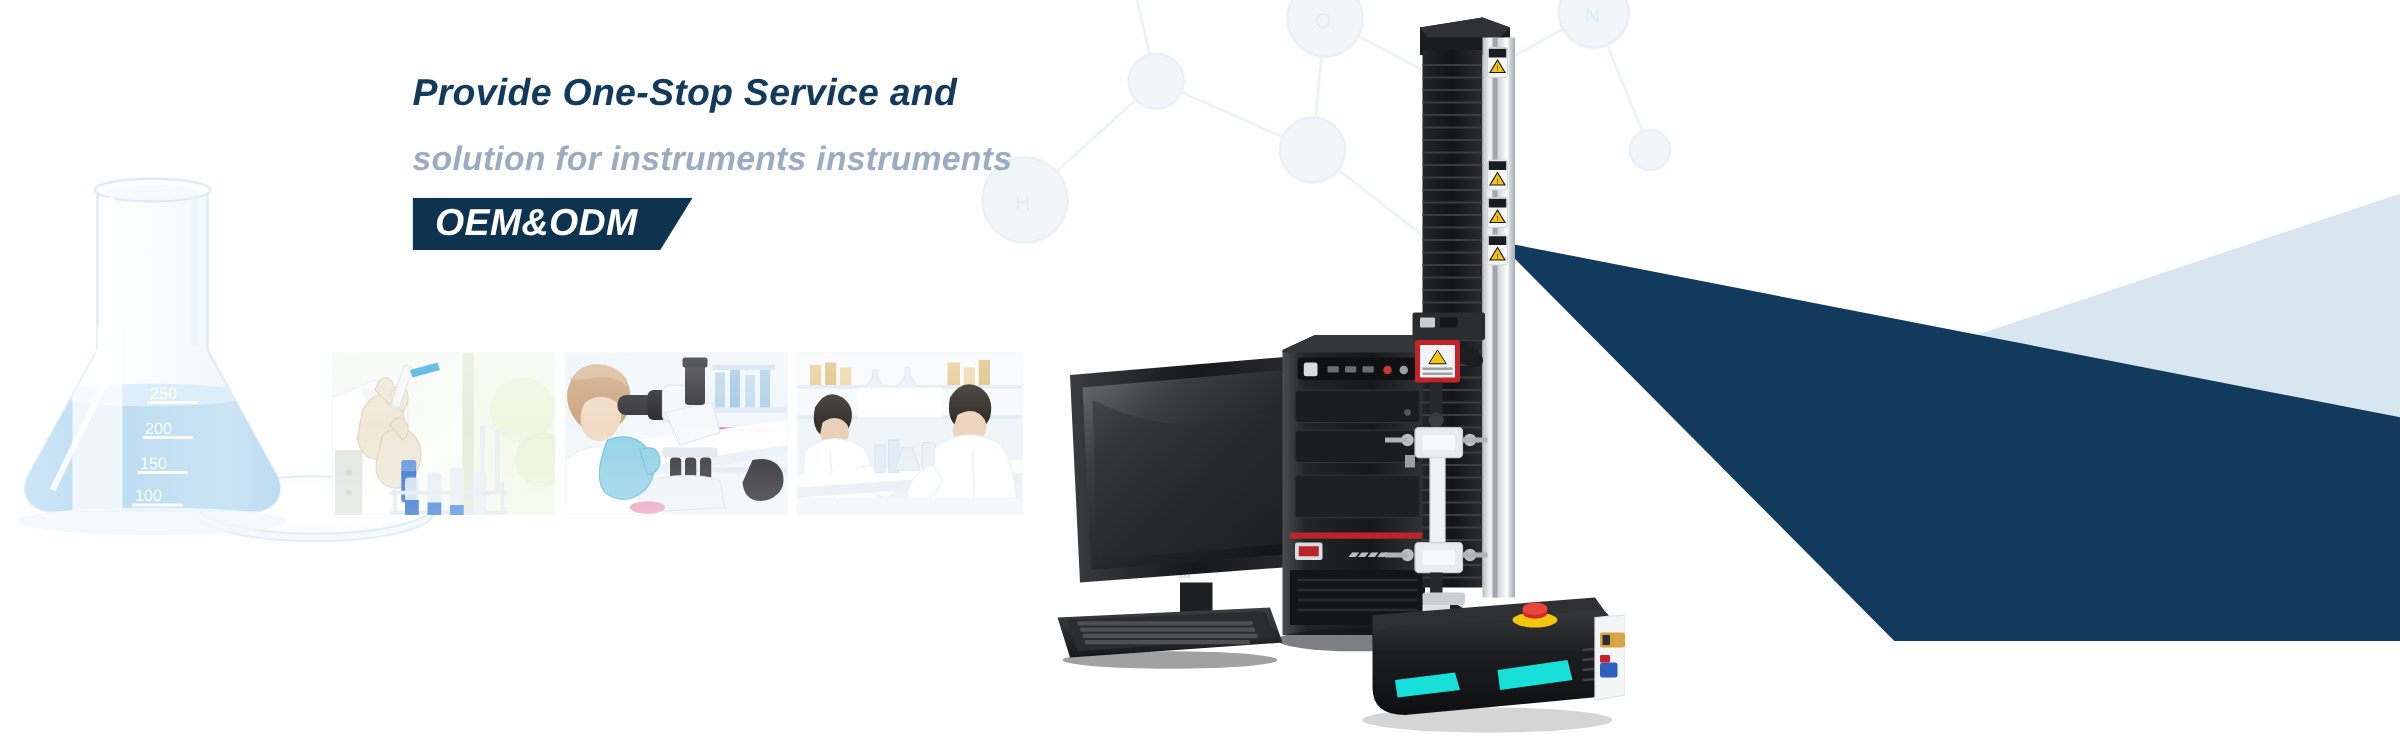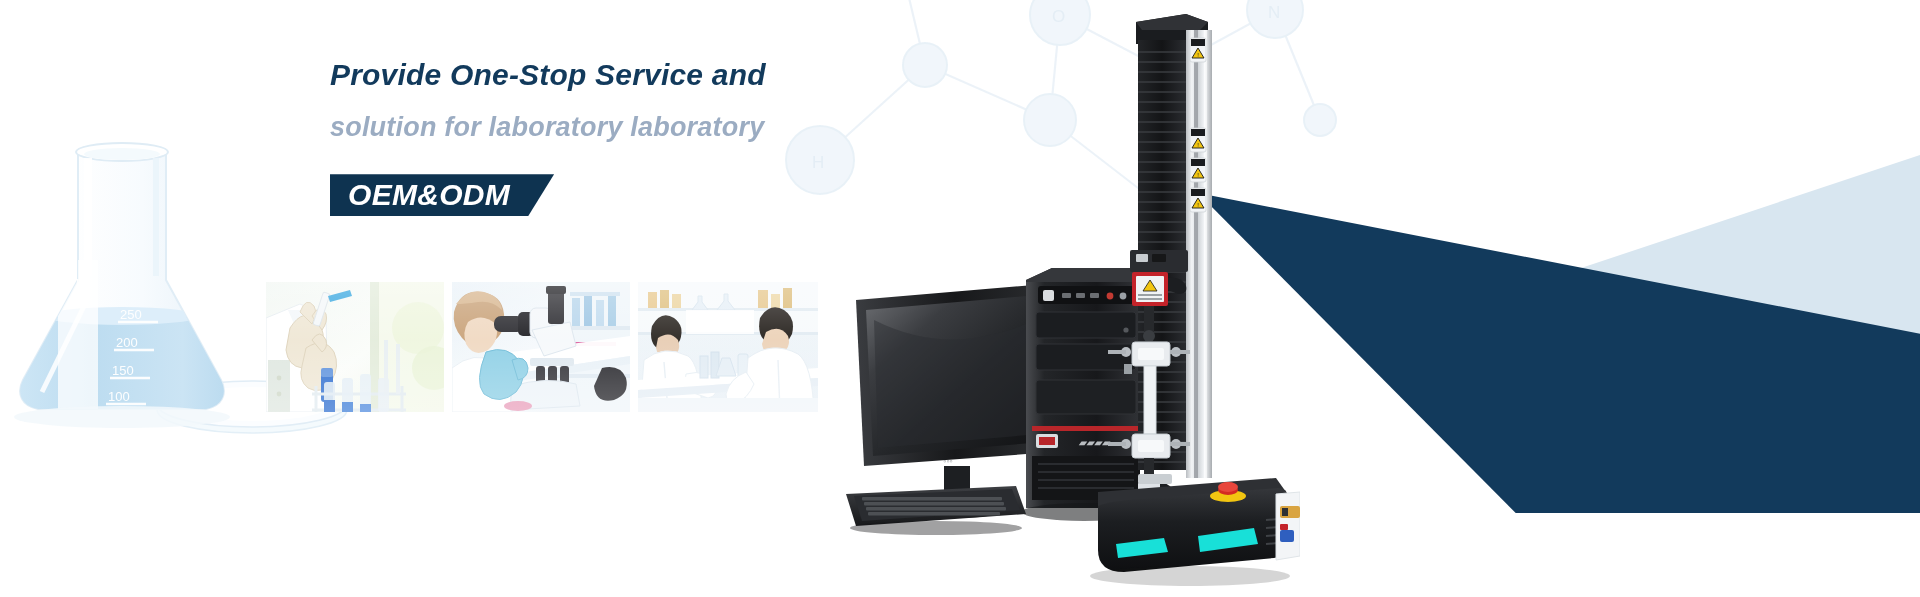--- a/index.html
+++ b/index.html
@@ -60,21 +60,21 @@
     font-size: 27px;
     font-style: italic;
     font-weight: bold;
     color: #9bacc2;
     letter-spacing: 0.2px;
     line-height: 1.25;
     white-space: nowrap;
   }
   .badge {
     position: relative;
-    margin-top: 30px;
+    margin-top: 14px;
     display: inline-block;
     height: 42px;
     padding: 0 44px 0 18px;
     line-height: 42px;
     background: #0e3350;
     color: #ffffff;
     font-size: 30px;
     font-style: italic;
     font-weight: bold;
     letter-spacing: 0.3px;
@@ -236,21 +236,21 @@
       </g>
 
       <path d="M52,282 L98,188 L98,60" stroke="#ffffff" stroke-width="5" fill="none" opacity="0.85"></path>
     </g>
 
     <ellipse cx="132" cy="307" rx="108" ry="11" fill="#f2f8fc" opacity="0.85"></ellipse>
   </svg>
 
   <div class="text-block">
     <div class="headline-1">Provide One-Stop Service and</div>
-    <div class="headline-2">solution for laboratory laboratory</div>
+    <div class="headline-2">solution for instruments instruments</div>
     <div class="badge">OEM&amp;ODM</div>
   </div>
 
   <div class="photo-strip">
 
     <div class="photo photo-1">
       <svg viewBox="0 0 178 130" width="178" height="130" xmlns="http://www.w3.org/2000/svg">
         <defs>
           <linearGradient id="p1bg" x1="0" y1="0" x2="1" y2="1">
             <stop offset="0%" stop-color="#f2f7f3"></stop>

